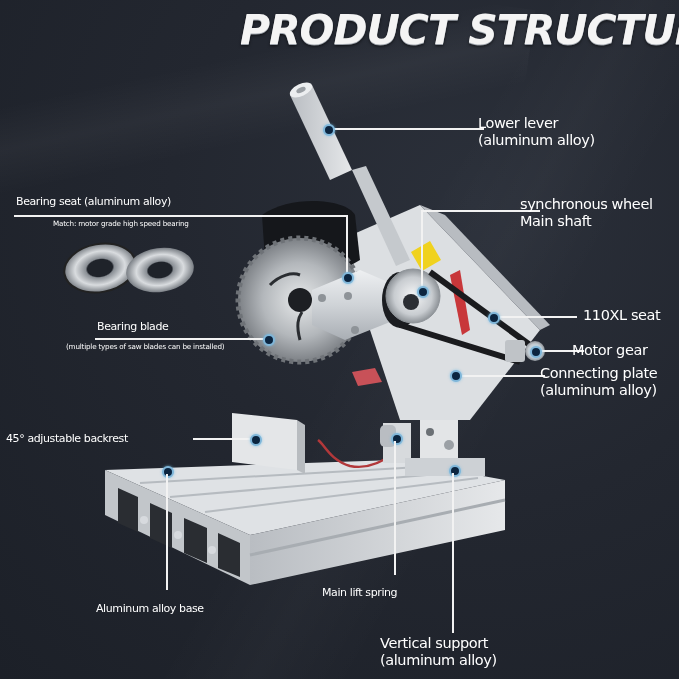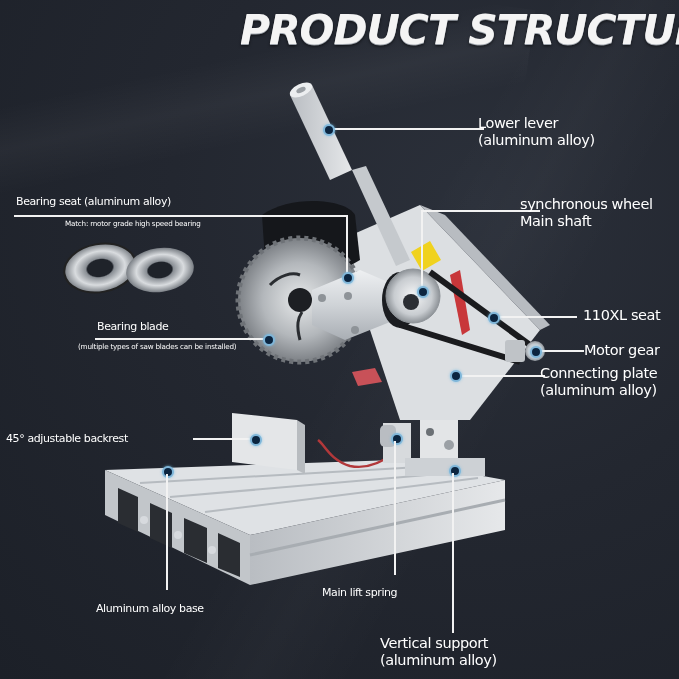--- a/index.html
+++ b/index.html
@@ -20,21 +20,21 @@
     position:absolute; left:240px; top:6px; width:432px; text-align:right;
     font-family: "DejaVu Sans", sans-serif; font-weight:bold; font-style:italic;
     font-size:41px; letter-spacing:-1px; white-space:nowrap;
     color:#f4f4f4; text-shadow: 0 1px 0 #9aa0a8, 0 2px 3px rgba(0,0,0,0.6);
   }
   .lbl { position:absolute; font-family:"DejaVu Sans", sans-serif; color:#fff;
     font-size:14.5px; line-height:17px; white-space:nowrap; letter-spacing:-0.4px; }
   .lbl.c { }
   .lbl.big { font-size:11px; }
   .sub { position:absolute; font-family:"DejaVu Sans", sans-serif; font-size:7.2px;
-    color:#fff; white-space:nowrap; letter-spacing:-0.2px;margin-left:12px; }
+    color:#fff; white-space:nowrap; letter-spacing:-0.2px; }
   .line { position:absolute; background:#f2f2f2; }
   .dot { position:absolute; width:8px; height:8px; border-radius:50%;
     background:#0b2540; border:2px solid #7fb6d9; box-shadow:0 0 3px rgba(120,190,230,0.8); }
   svg.prod { position:absolute; left:0; top:0; }
 </style>
 </head>
 <body>
 
 <div class="canvas">
   <div class="sheen1"></div>
@@ -196,21 +196,21 @@
   <div class="dot" style="left:488px;top:312px"></div>
   <div class="lbl" style="left:583px;top:307px">110XL seat</div>
 
   <div class="lbl big" style="left:97px;top:318px">Bearing blade</div>
   <div class="line" style="left:95px;top:338px;width:172px;height:2px"></div>
   <div class="dot" style="left:263px;top:334px"></div>
   <div class="sub" style="left:66px;top:342px">(multiple types of saw blades can be installed)</div>
 
   <div class="line" style="left:536px;top:350px;width:48px;height:2px"></div>
   <div class="dot" style="left:530px;top:346px"></div>
-  <div class="lbl" style="left:584px;top:342px">Motor gear</div>
+  <div class="lbl" style="left:572px;top:342px">Motor gear</div>
 
   <div class="line" style="left:455px;top:375px;width:90px;height:2px"></div>
   <div class="dot" style="left:450px;top:370px"></div>
   <div class="lbl c" style="left:540px;top:365px;width:140px">
     <div>Connecting plate</div>
     <div>(aluminum alloy)</div>
   </div>
 
   <div class="lbl big" style="left:6px;top:430px">45°  adjustable backrest</div>
   <div class="line" style="left:193px;top:438px;width:62px;height:2px"></div>

